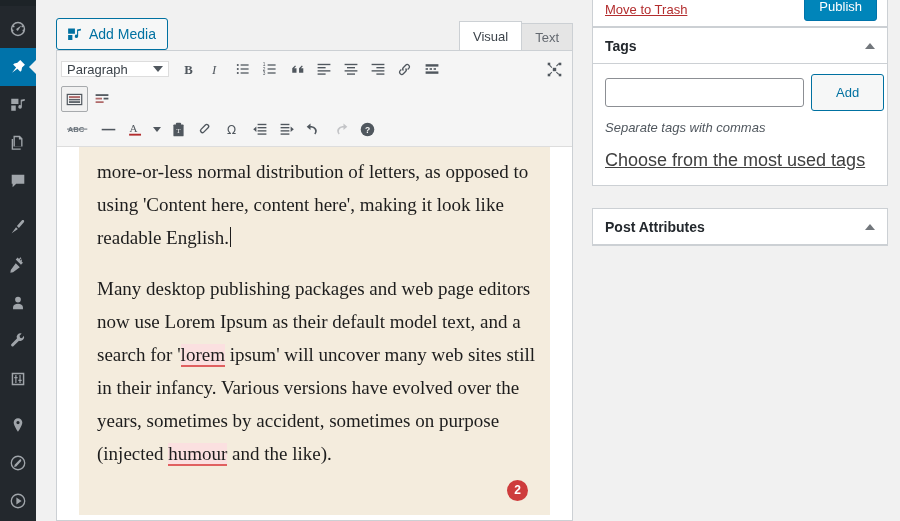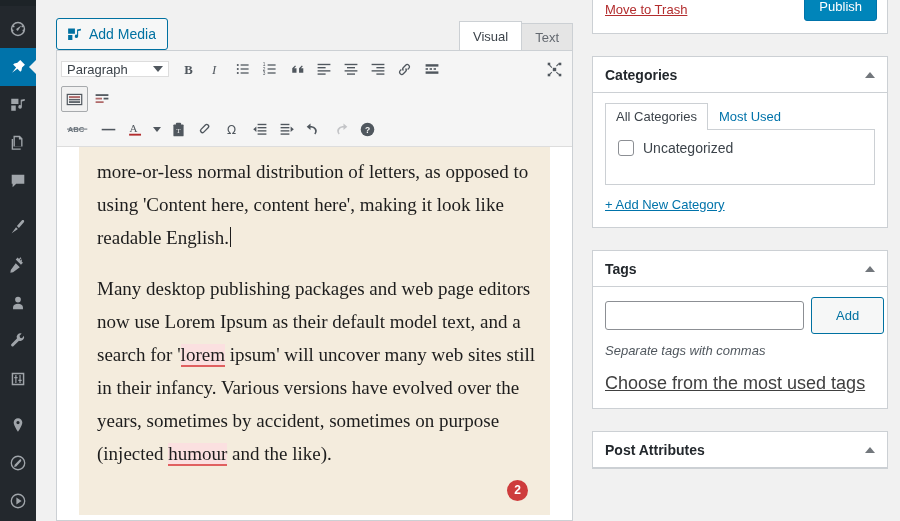--- a/index.html
+++ b/index.html
@@ -215,21 +215,21 @@
     border-bottom: 6px solid #72777c;
     cursor: pointer;
   }
   .pb-body { padding: 10px 12px 14px 12px; }
 
   
   .publish-box {
     background: #fff;
     border: 1px solid #ccd0d4;
     border-top: none;
-    height: 34px;
+    height: 27px;
     position: relative;
   }
   .trash-link {
     position: absolute; left: 12px; top: 2px;
     color: #b32d2e;
     font-size: 13px;
     text-decoration: underline;
     cursor: pointer;
   }
   .publish-btn {
@@ -714,39 +714,20 @@
     </div>
   </div>
 
   <aside class="side-col">
 
     <div class="publish-box">
       <span class="trash-link">Move to Trash</span>
       <button class="publish-btn">Publish</button>
     </div>
 
-    <div class="postbox" style="margin-top:22px;">
-      <div class="pb-head">
-        <span class="pb-title">Categories</span>
-        <span class="toggle-tri"></span>
-      </div>
-      <div class="pb-body">
-        <div class="cat-tabs">
-          <div class="cat-tab active">All Categories</div>
-          <div class="cat-tab">Most Used</div>
-        </div>
-        <div class="cat-list">
-          <label class="cat-item">
-            <span class="cbx"></span>
-            <span>Uncategorized</span>
-          </label>
-        </div>
-        <span class="addcat-link">+ Add New Category</span>
-      </div>
-    </div>
 
     <div class="postbox">
       <div class="pb-head">
         <span class="pb-title">Tags</span>
         <span class="toggle-tri"></span>
       </div>
       <div class="pb-body">
         <div class="tag-row">
           <input class="tag-input" type="text" placeholder="" style="">
           <button class="tag-add">Add</button>

